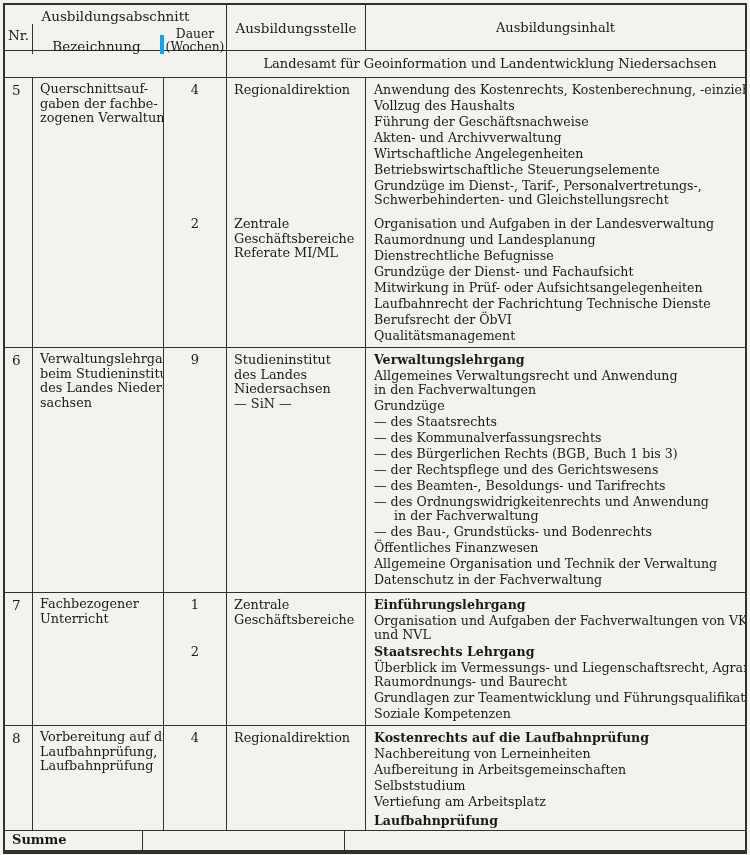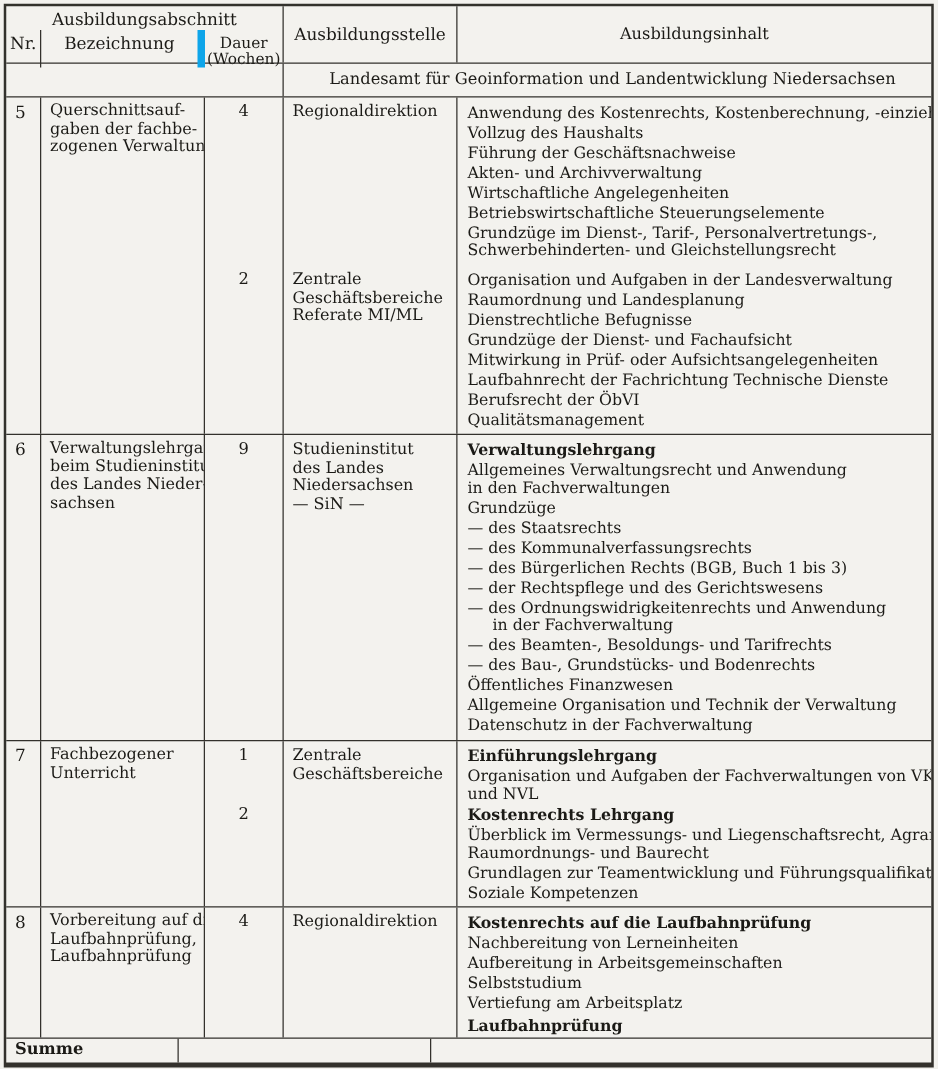--- a/index.html
+++ b/index.html
@@ -16,21 +16,21 @@
     border: 2px solid #33312c; border-bottom-width: 4px;
     background: #f3f2ee;
   }
   
   .hrow { display: flex; height: 45px; }
   .h-left { width: 222px; border-right: 1px solid #33312c; display: flex; flex-direction: column; }
   .h-title { text-align: center; font-size: 13.5px; padding-top: 3px; height: 19px; }
   .sub-cols { flex: 1; display: flex; }
   .sub { text-align: center; font-size: 13.5px; padding-top: 3px; }
   .sub-nr { width: 28px; border-right: 1px solid #33312c; }
-  .sub-bez { flex: 1; border-right: 6px solid #0ea5e9; }
+  .sub-bez { flex: 1; border-right: 4px solid #0ea5e9; margin-top: 11px; }
   .sub-dauer { width: 62px; font-size: 12.3px; line-height: 13px; padding-top: 4px; }
   .h-stelle { width: 139px; border-right: 1px solid #33312c; display: flex; align-items: center; justify-content: center; font-size: 13.5px; }
   .h-inhalt { flex: 1; display: flex; align-items: center; justify-content: center; font-size: 13px; }
   
   .brow { display: flex; height: 27px; border-top: 1px solid #33312c; text-align: center; }
   .b-left { width: 222px; border-right: 1px solid #33312c; }
   .b-right { flex: 1; font-size: 13px; line-height: 25px; padding-left: 8px; white-space: nowrap; }
   
   .row { display: flex; border-top: 1px solid #33312c; }
   .c-nr { width: 28px; border-right: 1px solid #33312c; font-size: 13.5px; padding: 4px 0 0 7px; }
@@ -151,22 +151,22 @@
           </div>
           <div class="c-inhalt">
             <div class="blk b0">
               <div class="item bold">Verwaltungslehrgang</div>
               <div class="item">Allgemeines Verwaltungsrecht und Anwendung<br>in den Fachverwaltungen</div>
               <div class="item">Grundzüge</div>
               <div class="item dash">— des Staatsrechts</div>
               <div class="item dash">— des Kommunalverfassungsrechts</div>
               <div class="item dash">— des Bürgerlichen Rechts (BGB, Buch 1 bis 3)</div>
               <div class="item dash">— der Rechtspflege und des Gerichtswesens</div>
+              <div class="item dash">— des Beamten-, Besoldungs- und Tarifrechts</div>
               <div class="item dash">— des Ordnungswidrigkeitenrechts und Anwendung<br>in der Fachverwaltung</div>
-              <div class="item dash">— des Beamten-, Besoldungs- und Tarifrechts</div>
               <div class="item dash">— des Bau-, Grundstücks- und Bodenrechts</div>
               <div class="item">Öffentliches Finanzwesen</div>
               <div class="item">Allgemeine Organisation und Technik der Verwaltung</div>
               <div class="item">Datenschutz in der Fachverwaltung</div>
             </div>
           </div>
         </div>
         <div class="row r2">
           <div class="c-nr">7</div>
           <div class="c-bez">
@@ -187,21 +187,21 @@
               <div class="stelle-line">Geschäftsbereiche</div>
             </div>
             <div class="blk b1"></div>
           </div>
           <div class="c-inhalt">
             <div class="blk b0">
               <div class="item bold">Einführungslehrgang</div>
               <div class="item">Organisation und Aufgaben der Fachverwaltungen von VKV<br>und NVL</div>
             </div>
             <div class="blk b1">
-              <div class="item bold">Kostenrechts Lehrgang</div>
+              <div class="item bold">Staatsrechts Lehrgang</div>
               <div class="item">Überblick im Vermessungs- und Liegenschaftsrecht, Agrar-,<br>Raumordnungs- und Baurecht</div>
               <div class="item">Grundlagen zur Teamentwicklung und Führungsqualifikation</div>
               <div class="item">Soziale Kompetenzen</div>
             </div>
           </div>
         </div>
         <div class="row r3">
           <div class="c-nr">8</div>
           <div class="c-bez">
             <div class="bez-line">Vorbereitung auf die</div>

